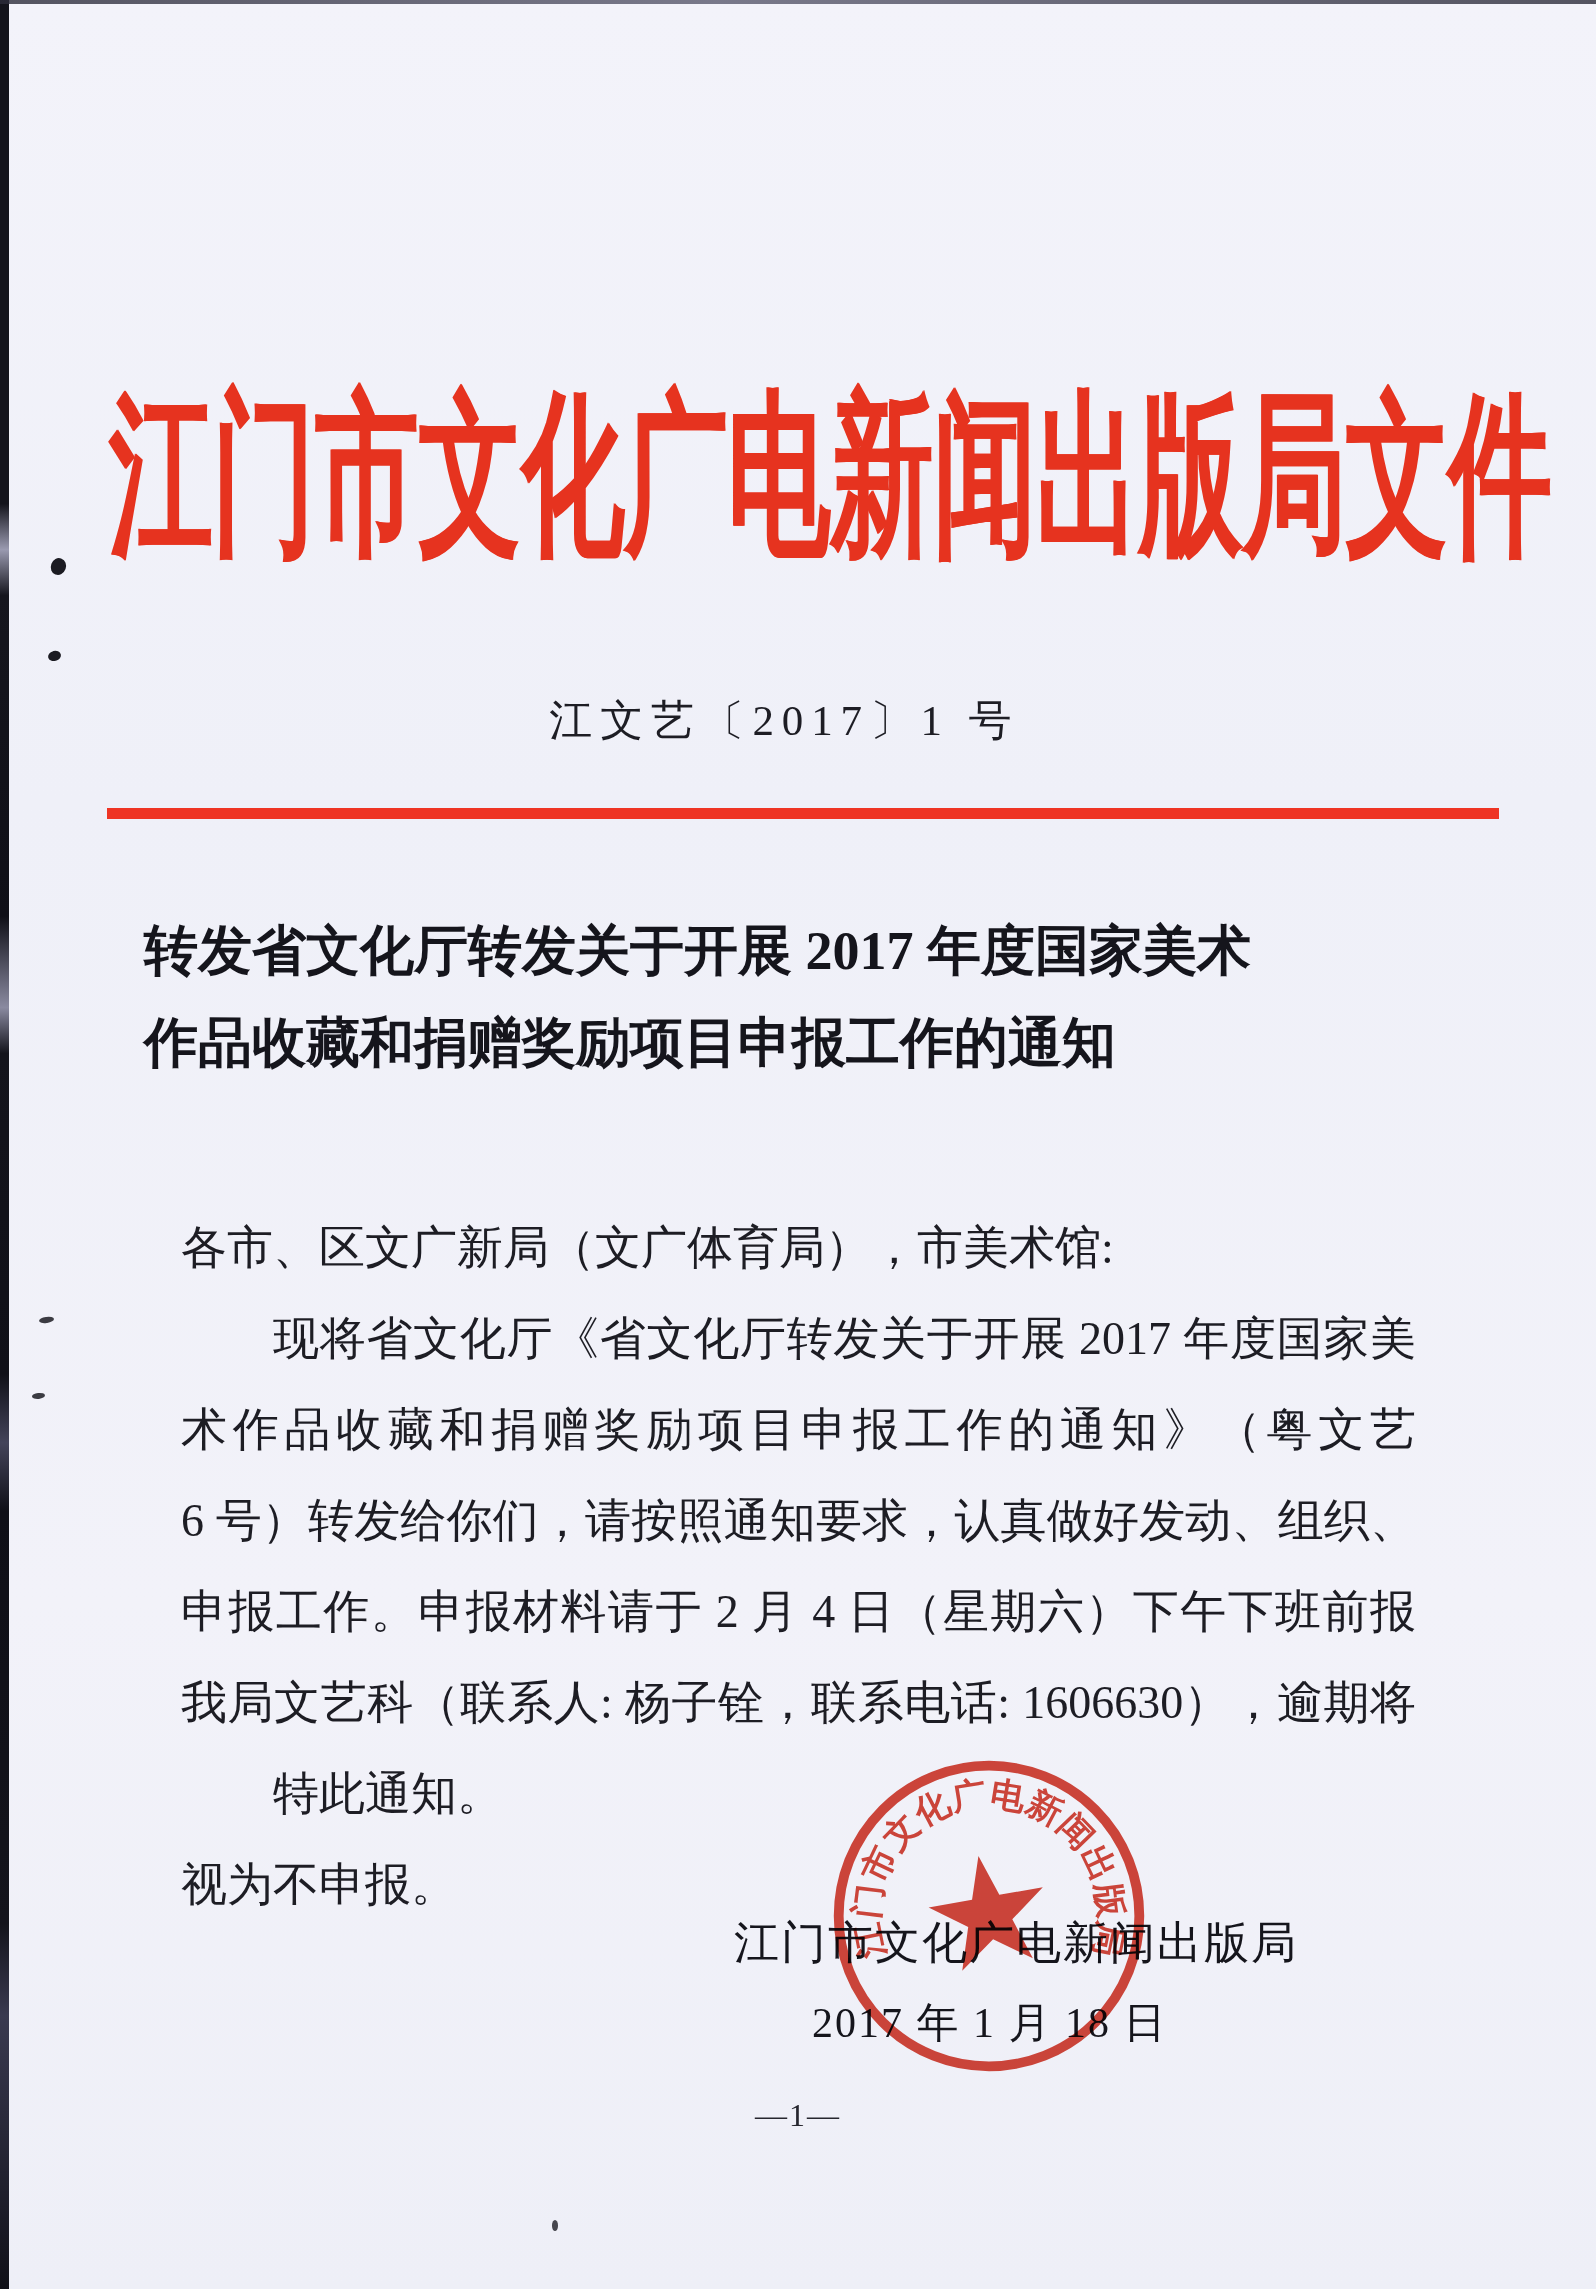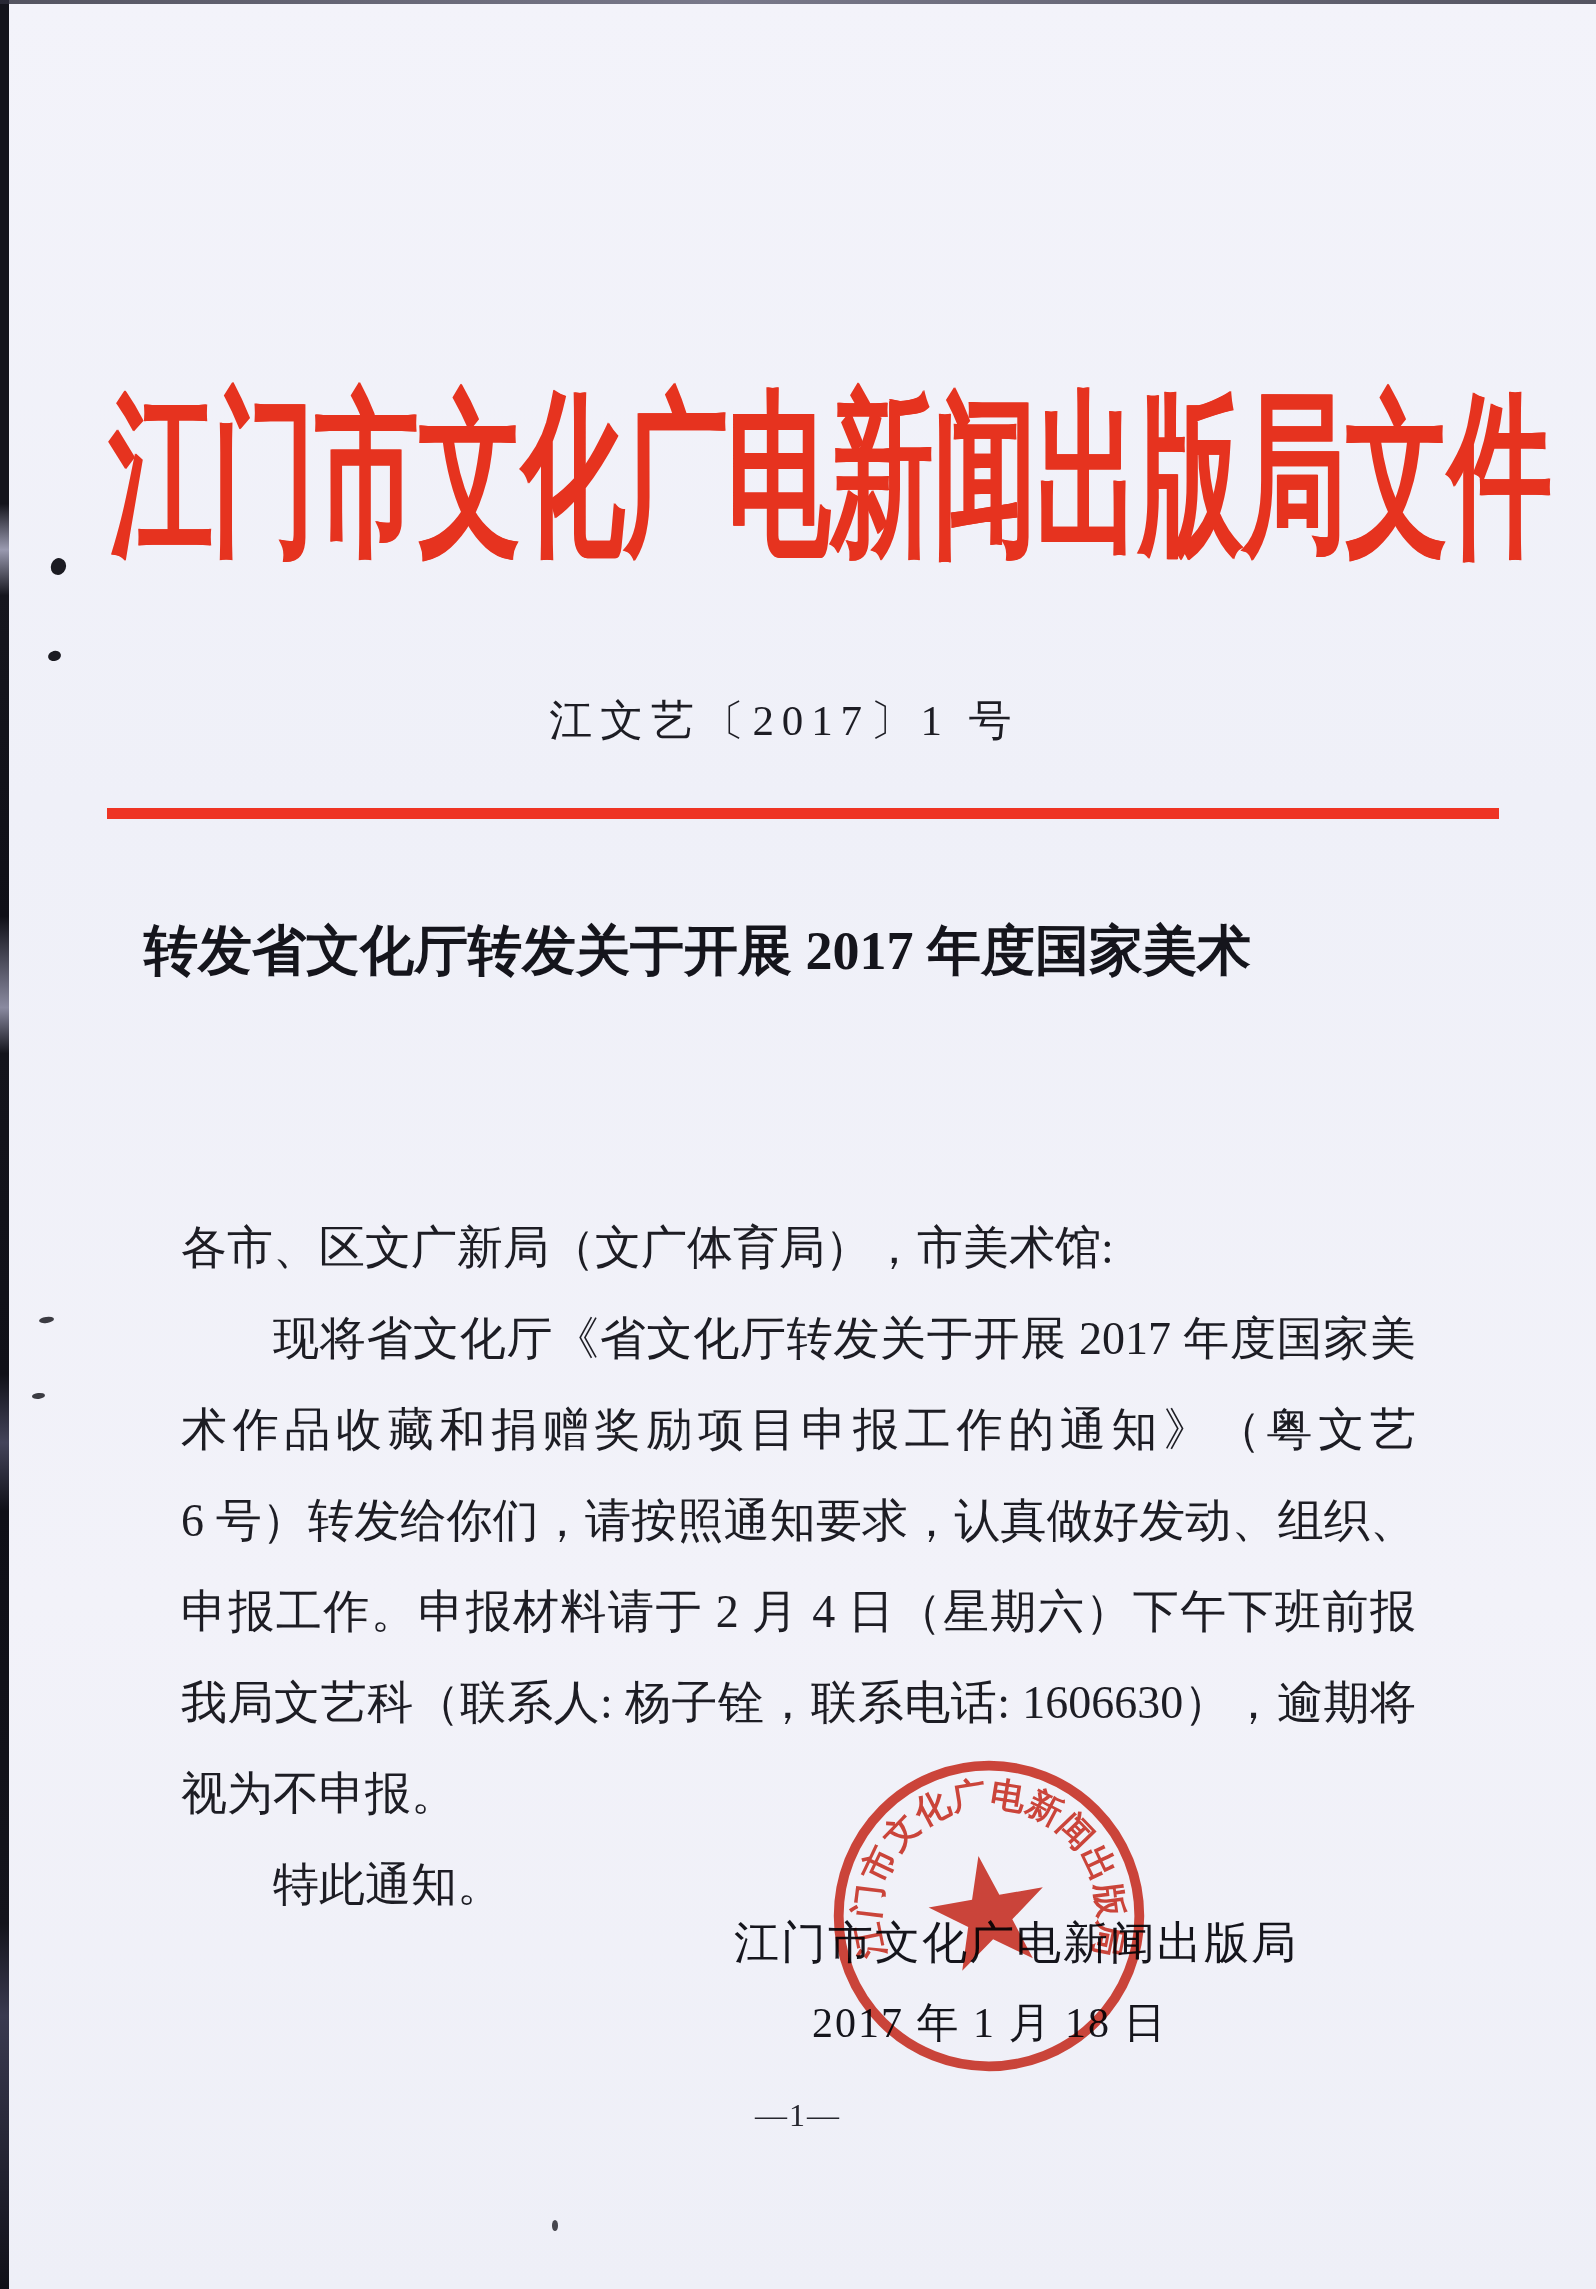--- a/index.html
+++ b/index.html
@@ -95,31 +95,32 @@
   <div class="artifact a5"></div>
 
   <div class="agency-title">江门市文化广电新闻出版局文件</div>
 
   <div class="doc-number">江文艺〔2017〕1 号</div>
 
   <div class="red-line"></div>
 
   <div class="doc-title">
     <div>转发省文化厅转发关于开展 2017 年度国家美术</div>
+    <div>作品收藏和捐赠奖励项目申报工作的通知</div>
   </div>
 
   <div class="body-block">
     <div class="line">各市、区文广新局（文广体育局），市美术馆:</div>
     <div class="jline indent">现将省文化厅《省文化厅转发关于开展 2017 年度国家美</div>
     <div class="jline">术作品收藏和捐赠奖励项目申报工作的通知》（粤文艺〔2017〕</div>
     <div class="jline">6 号）转发给你们，请按照通知要求，认真做好发动、组织、</div>
     <div class="jline">申报工作。申报材料请于 2 月 4 日（星期六）下午下班前报至</div>
     <div class="jline">我局文艺科（联系人: 杨子铨，联系电话: 1606630），逾期将</div>
+    <div class="line indent">特此通知。</div>
     <div class="line">视为不申报。</div>
-    <div class="line indent">特此通知。</div>
   </div>
 
   <div class="signature">江门市文化广电新闻出版局</div>
   <div class="date">2017 年 1 月 18 日</div>
 
   <svg class="stamp" viewBox="0 0 340 340">
     <circle cx="170" cy="170" r="153" fill="none" stroke="#d4382a" stroke-width="10"></circle>
     <defs>
       <path id="sealArc" d="M 64.8 208.3 A 112 112 0 1 1 275.2 208.3" fill="none"></path>
     </defs>

